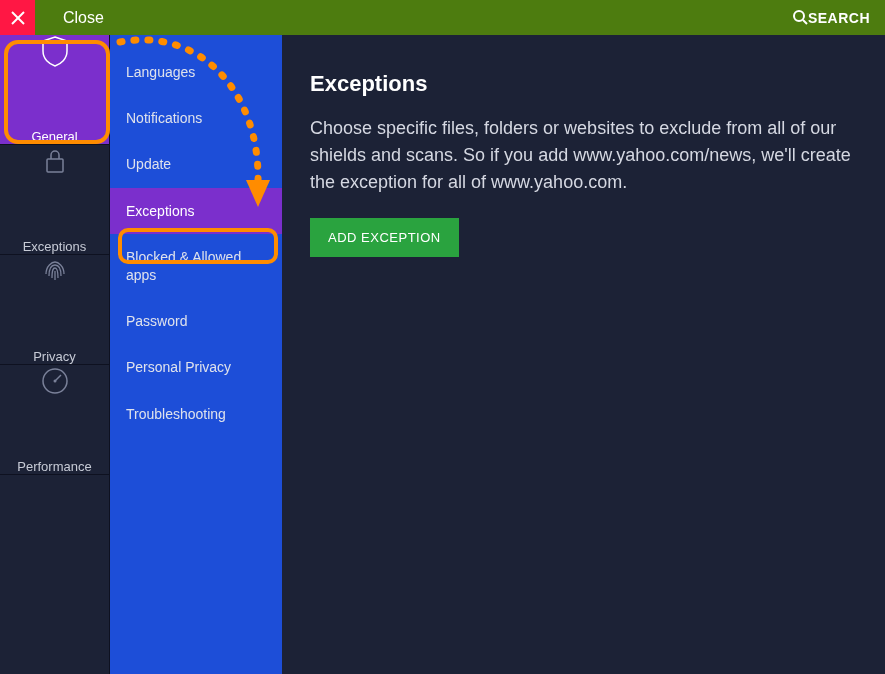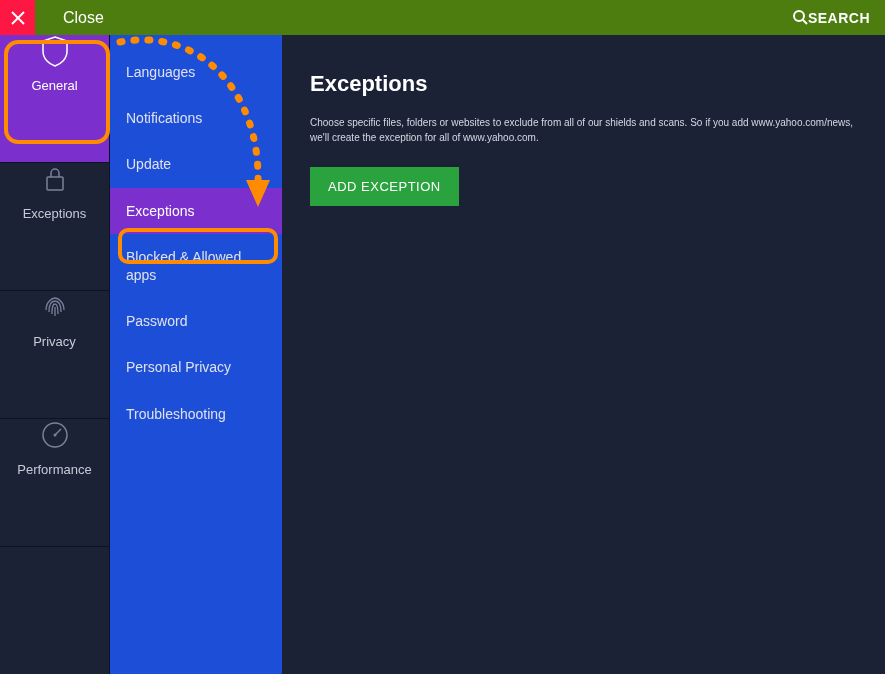--- a/index.html
+++ b/index.html
@@ -47,25 +47,25 @@
     .search-text { font-weight: 700; font-size: 14px; letter-spacing: 0.5px; }
     .columns { display: flex; height: calc(100% - 35px); }
     .nav1 {
       width: 110px;
       background: #1c2236;
       border-right: 1px solid #0e1120;
       display: flex;
       flex-direction: column;
     }
     .nav1-item {
-      height: 128px;
+      height: 110px;
       display: flex;
       flex-direction: column;
       align-items: center;
-      justify-content: flex-start;
+      justify-content: space-between;
       gap: 11px;
       cursor: pointer;
       border-bottom: 1px solid #0e1120;
       color: #c7cbd6;
     }
     .nav1-item.active {
       background: #7b2fcc;
       color: #fff;
     }
     .nav1-icon { height: 32px; display: flex; align-items: center; justify-content: center; color: #7a8199; }
@@ -85,21 +85,21 @@
       cursor: pointer;
       line-height: 1.3;
     }
     .nav2-item.active { background: #7b2fcc; color: #fff; }
     .content {
       flex: 1;
       padding: 36px 28px;
       background: #1c2236;
     }
     .content h1 { font-size: 22px; font-weight: 700; margin-bottom: 18px; }
-    .content p { font-size: 10px; color: #d5d8e2; line-height: 1.5; margin-bottom: 22px; max-width: 620px; }
+    .content p { font-size: 18px; color: #d5d8e2; line-height: 1.5; margin-bottom: 22px; max-width: 620px; }
     .add-btn {
       background: #2aa33f;
       color: #fff;
       border: none;
       padding: 12px 18px;
       font-weight: 400;
       font-size: 13px;
       letter-spacing: 0.5px;
       cursor: pointer;
     }

